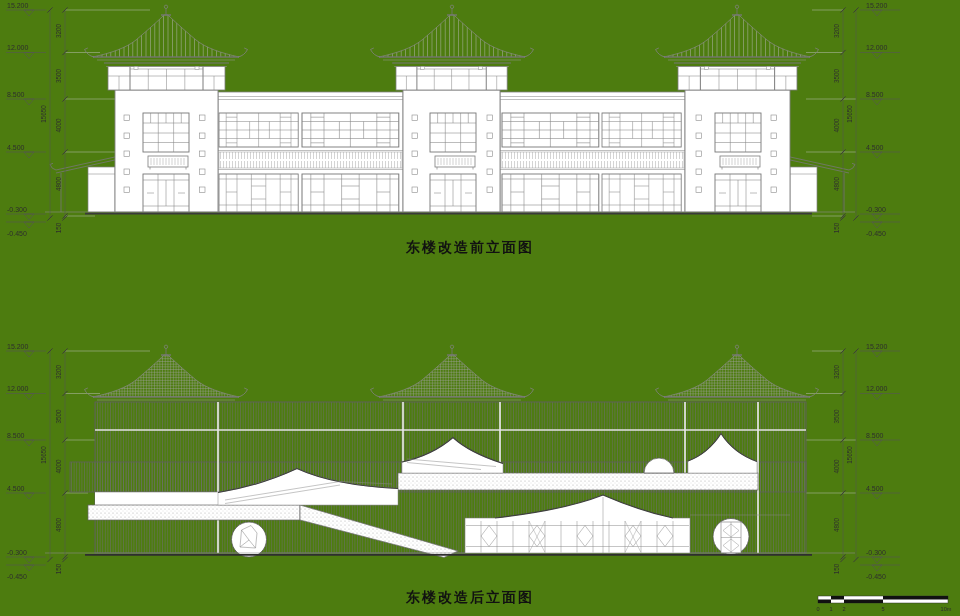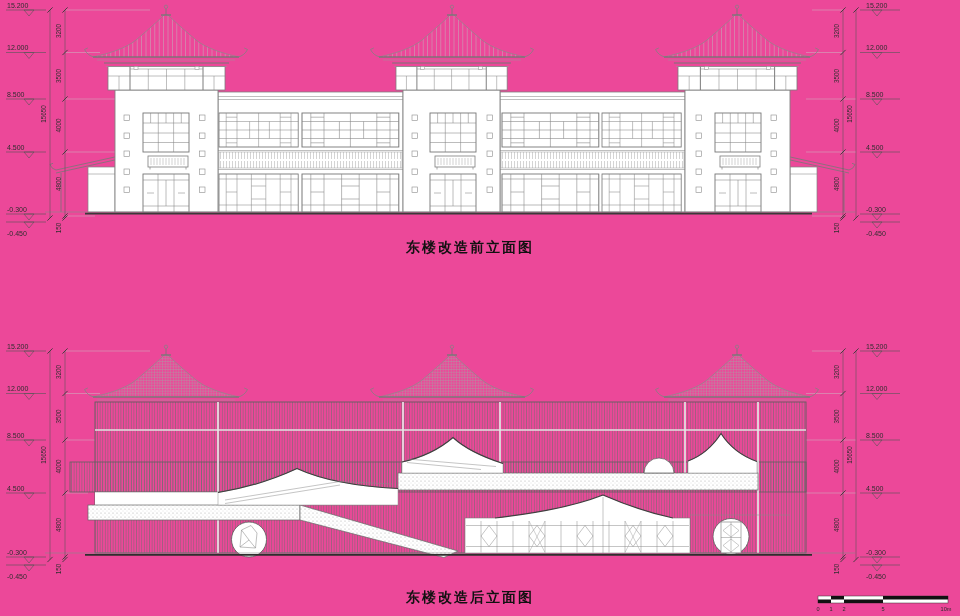--- a/index.html
+++ b/index.html
@@ -1,16 +1,16 @@
 <!DOCTYPE html>
 <html><head>
 <meta charset="utf-8">
 <style>
   html,body{margin:0;padding:0;background:#ffffff;}
-  .sheet{position:relative;width:960px;height:616px;background:#ec4899;overflow:hidden;}
+  .sheet{position:relative;width:960px;height:616px;background:#4d7c0f;overflow:hidden;}
   svg{display:block;}
   text{font-family:"Liberation Sans","DejaVu Sans",sans-serif;fill:#2e2e2e;}
   .lvl{font-size:7px;}
   .seg{font-size:6.3px;}
   .ovr{font-size:6.3px;}
   .ttl{font-size:14px;font-weight:bold;letter-spacing:2px;fill:#111;}
   .sc{font-size:5.6px;}
   .roof-top{fill:url(#tr);}
   .roof-bot{fill:url(#xh);}
   .thin{stroke:#8a8a8a;stroke-width:0.55;fill:none;}

